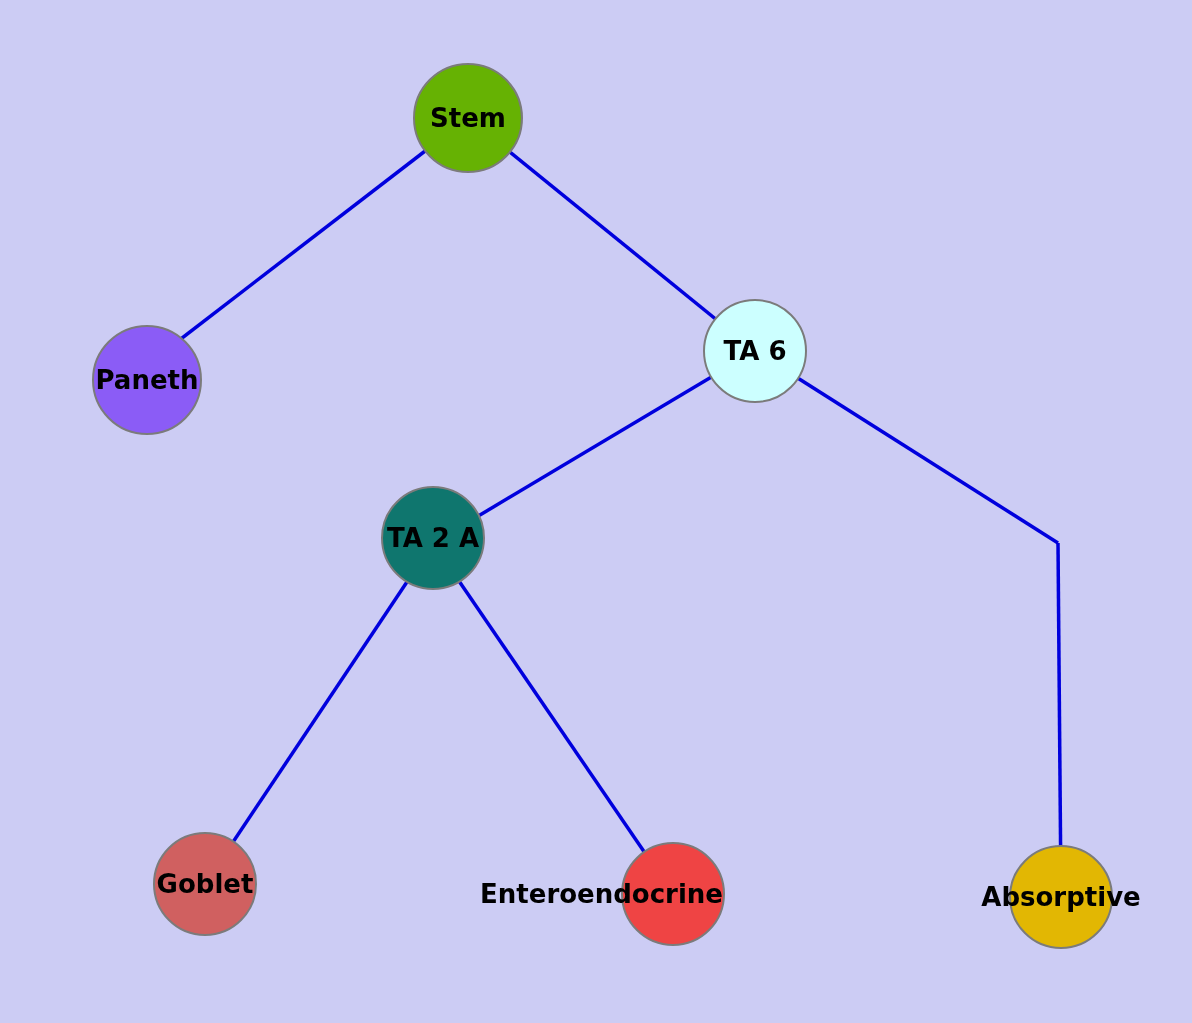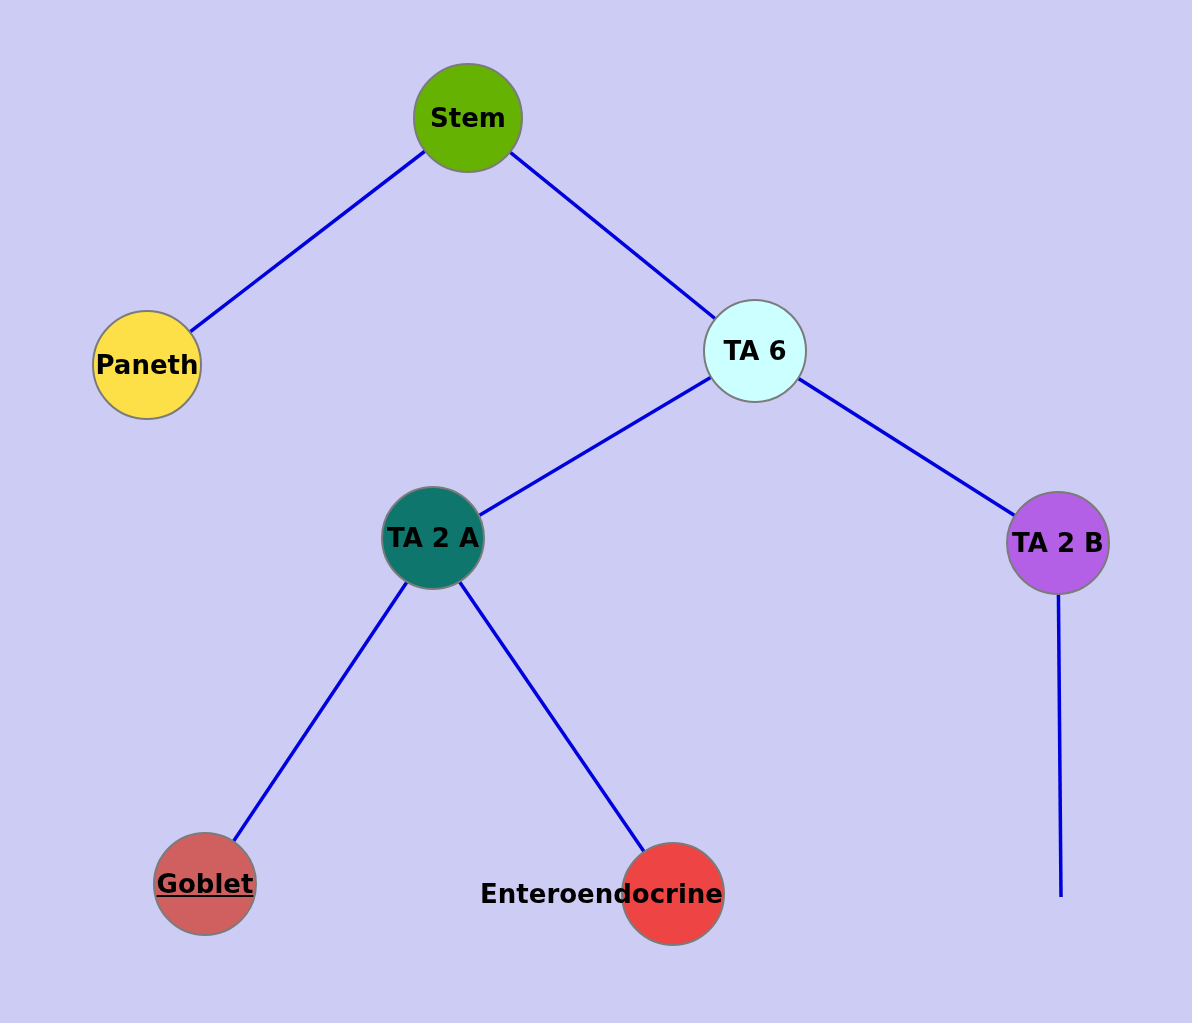--- a/index.html
+++ b/index.html
@@ -57,32 +57,32 @@
       <line x1="755" y1="351" x2="433" y2="543" stroke="#0000dd" stroke-width="3.5"></line>
       <line x1="755" y1="351" x2="1058" y2="543" stroke="#0000dd" stroke-width="3.5"></line>
       <line x1="433" y1="543" x2="205" y2="884" stroke="#0000dd" stroke-width="3.5"></line>
       <line x1="433" y1="543" x2="673" y2="894" stroke="#0000dd" stroke-width="3.5"></line>
       <line x1="1058" y1="543" x2="1061" y2="897" stroke="#0000dd" stroke-width="3.5"></line>
     </svg>
   <div id="nodes-layer">
       <div class="node" style="left: 413px; top: 63px; width: 110px; height: 110px; background: rgb(102, 178, 3); border-color: rgb(123, 123, 123);">
         <span class="node-label">Stem</span>
       </div>
-      <div class="node" style="left: 92px; top: 310px; width: 110px; height: 110px; background: #fde047; border-color: rgb(123, 123, 123);">
+      <div class="node" style="left: 92px; top: 325px; width: 110px; height: 110px; background: #8b5cf6; border-color: rgb(123, 123, 123);">
         <span class="node-label">Paneth</span>
       </div>
       <div class="node" style="left: 703px; top: 299px; width: 104px; height: 104px; background: rgb(204, 255, 255); border-color: rgb(123, 123, 123);">
         <span class="node-label">TA 6</span>
       </div>
       <div class="node" style="left: 381px; top: 486px; width: 104px; height: 104px; background: #0f766e; border-color: rgb(123, 123, 123); text-align: center;">
         <span class="node-label">TA 2 A</span>
       </div>
-      <div class="node" style="left: 1006px; top: 491px; width: 104px; height: 104px; background: rgb(179, 95, 230); border-color: rgb(123, 123, 123);">
-        <span class="node-label">TA 2 B</span>
-      </div>
-      <div class="node" style="left: 153px; top: 832px; width: 104px; height: 104px; background: rgb(208, 96, 96); border-color: rgb(123, 123, 123); text-decoration: underline;">
+      <div class="node" style="left: 153px; top: 832px; width: 104px; height: 104px; background: rgb(208, 96, 96); border-color: rgb(123, 123, 123);">
         <span class="node-label">Goblet</span>
       </div>
       <div class="node" style="left: 621px; top: 842px; width: 104px; height: 104px; background: #ef4444; border-color: rgb(123, 123, 123); justify-content: flex-end;">
         <span class="node-label">Enteroendocrine</span>
       </div>
+      <div class="node" style="left: 1009px; top: 845px; width: 104px; height: 104px; background: rgb(226, 183, 3); border-color: rgb(123, 123, 123);">
+        <span class="node-label">Absorptive</span>
+      </div>
     </div>
 </div>
 
 </body></html>

